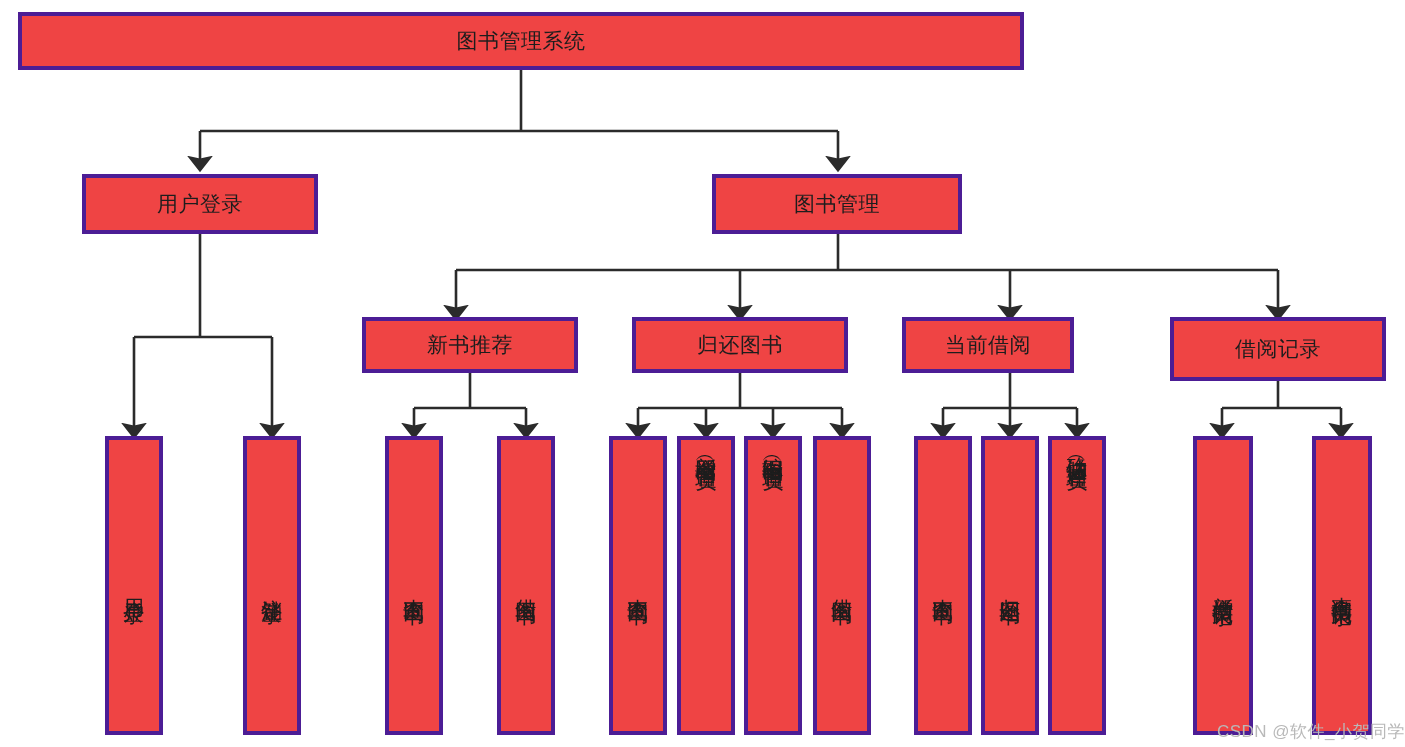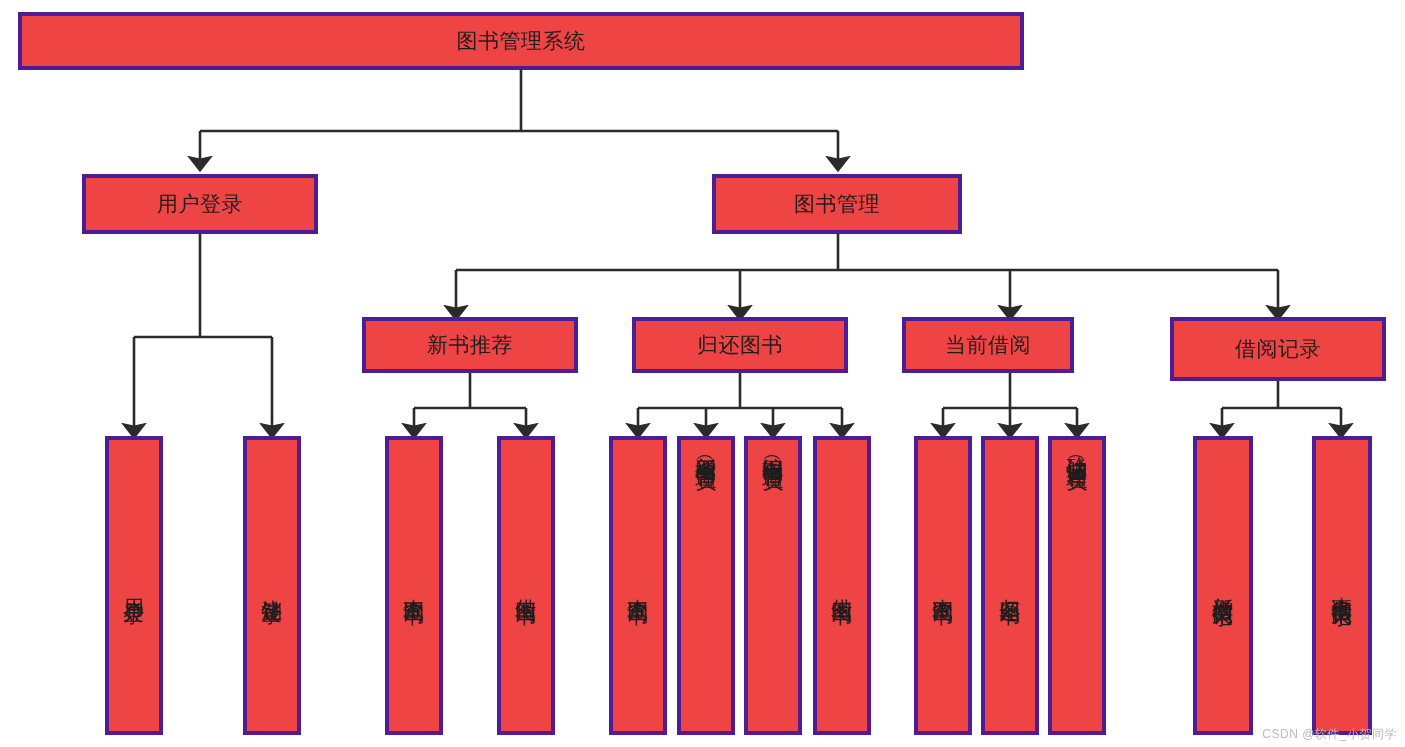--- a/index.html
+++ b/index.html
@@ -58,23 +58,23 @@
     font-size: 21px;
     line-height: 1.32;
     letter-spacing: 2px;
     white-space: nowrap;
   }
   .node.v.mid {
     align-items: center;
   }
   .watermark {
     position: absolute;
-    right: 8px;
+    right: 0;
     bottom: 4px;
-    font-size: 12px;
+    font-size: 17px;
     color: #b9b9b9;
     white-space: nowrap;
     letter-spacing: 0.5px;
   }
 </style>
 </head>
 <body>
 
 <div id="canvas">
 

